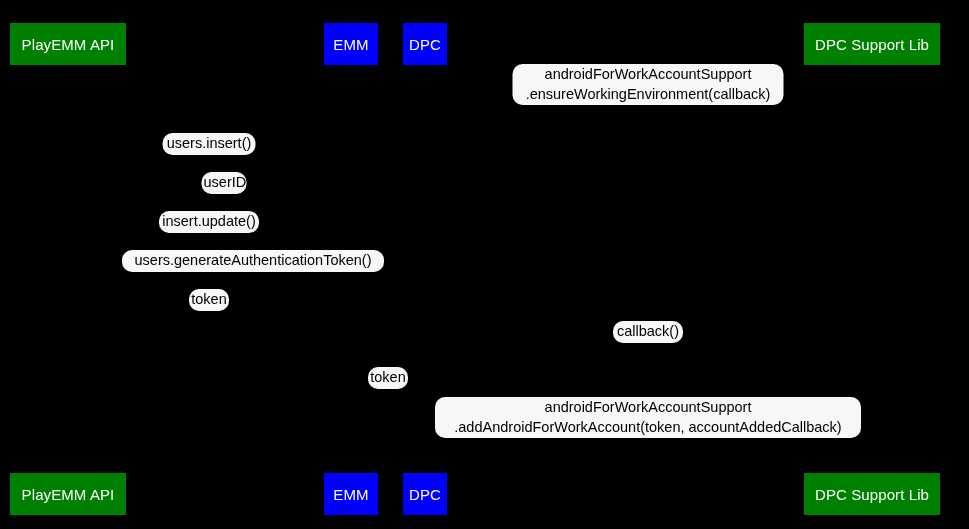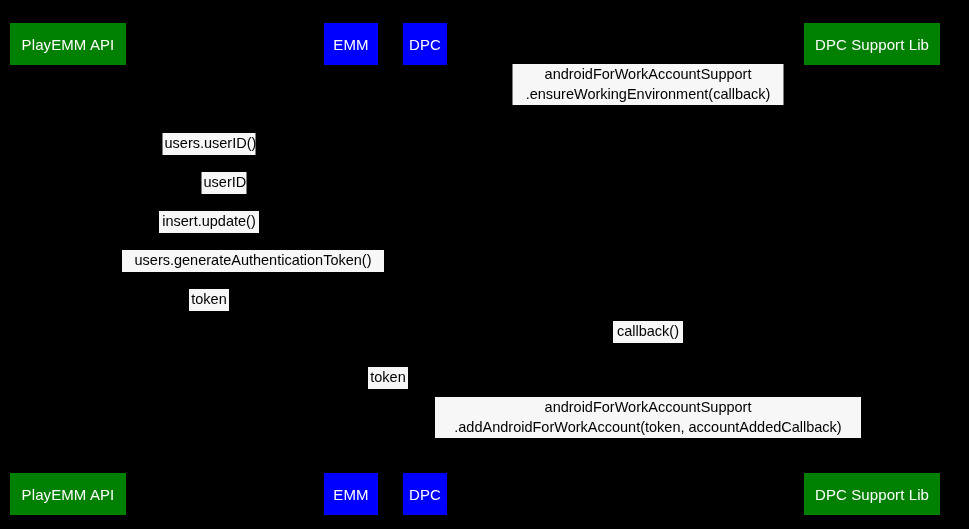--- a/index.html
+++ b/index.html
@@ -44,20 +44,21 @@
     position: absolute;
     box-sizing: border-box;
     background: #f7f7f7;
     color: #000000;
     font-size: 14.5px;
     line-height: 19px;
     text-align: center;
     white-space: pre;
     padding: 1px 2px 2px 2px;
     transform: translateX(-50%);
+    border-radius: 10px;
   }
   .message-label.two-line {
     line-height: 20px;
     padding: 0 2px 1px 2px;
   }
 
   
   .lifeline {
     position: absolute;
     width: 1px;
@@ -83,21 +84,21 @@
   <div class="participant-box" style="left:403px; top:23px; width:44px; background:#0000ff;">
     <span>DPC</span>
   </div>
   <div class="participant-box" style="left:804px; top:23px; width:136px; background:#008000;">
     <span>DPC Support Lib</span>
   </div>
 
   <div class="message-label two-line" style="left:648px; top:64px; width:271px;">androidForWorkAccountSupport
 .ensureWorkingEnvironment(callback)</div>
 
-  <div class="message-label" style="left:209px; top:133px; width:93px;">users.userID()</div>
+  <div class="message-label" style="left:209px; top:133px; width:93px;">users.insert()</div>
 
   <div class="message-label" style="left:224px; top:172px; width:45px;">userID</div>
 
   <div class="message-label" style="left:209px; top:211px; width:100px;">insert.update()</div>
 
   <div class="message-label" style="left:209px; top:250px; width:262px;margin-left:44px;">users.generateAuthenticationToken()</div>
 
   <div class="message-label" style="left:209px; top:289px; width:40px;">token</div>
 
   <div class="message-label" style="left:648px; top:321px; width:70px;">callback()</div>

